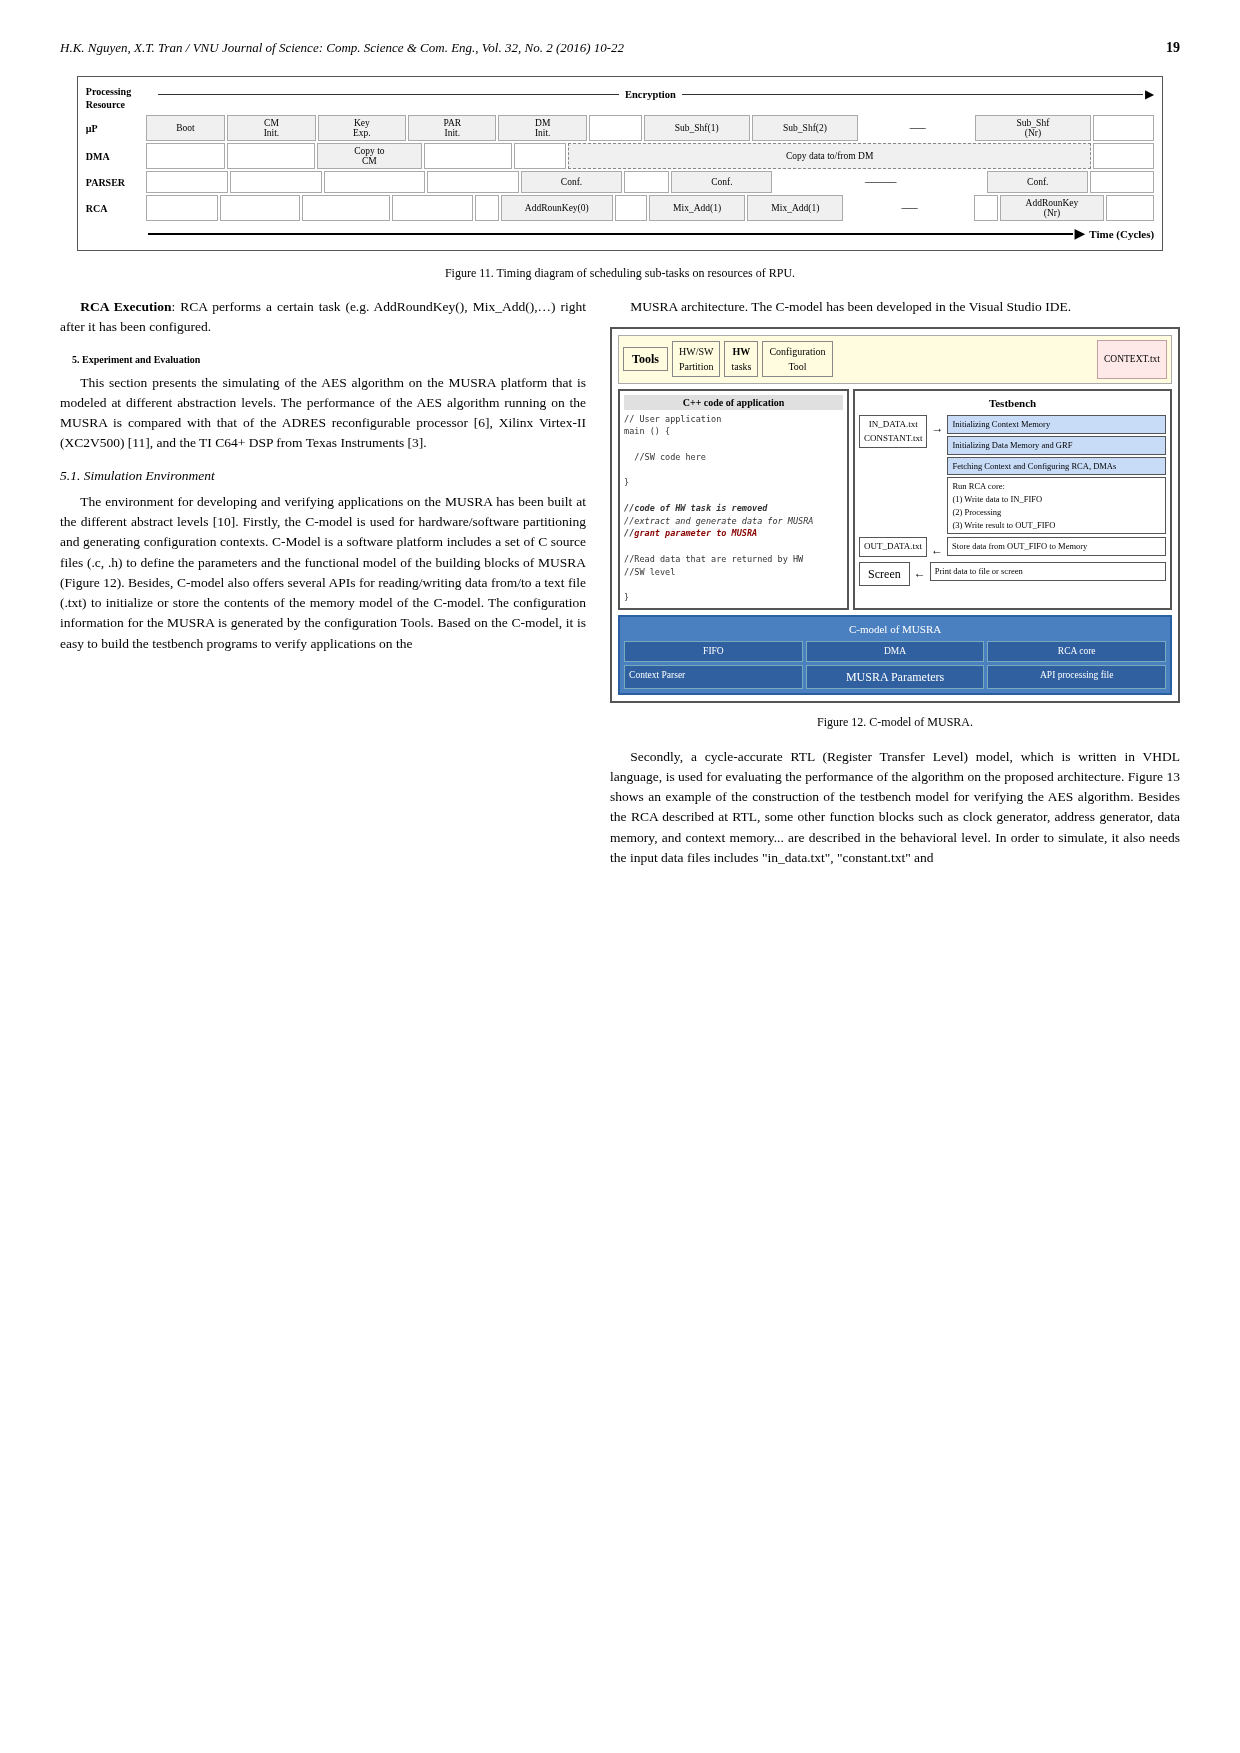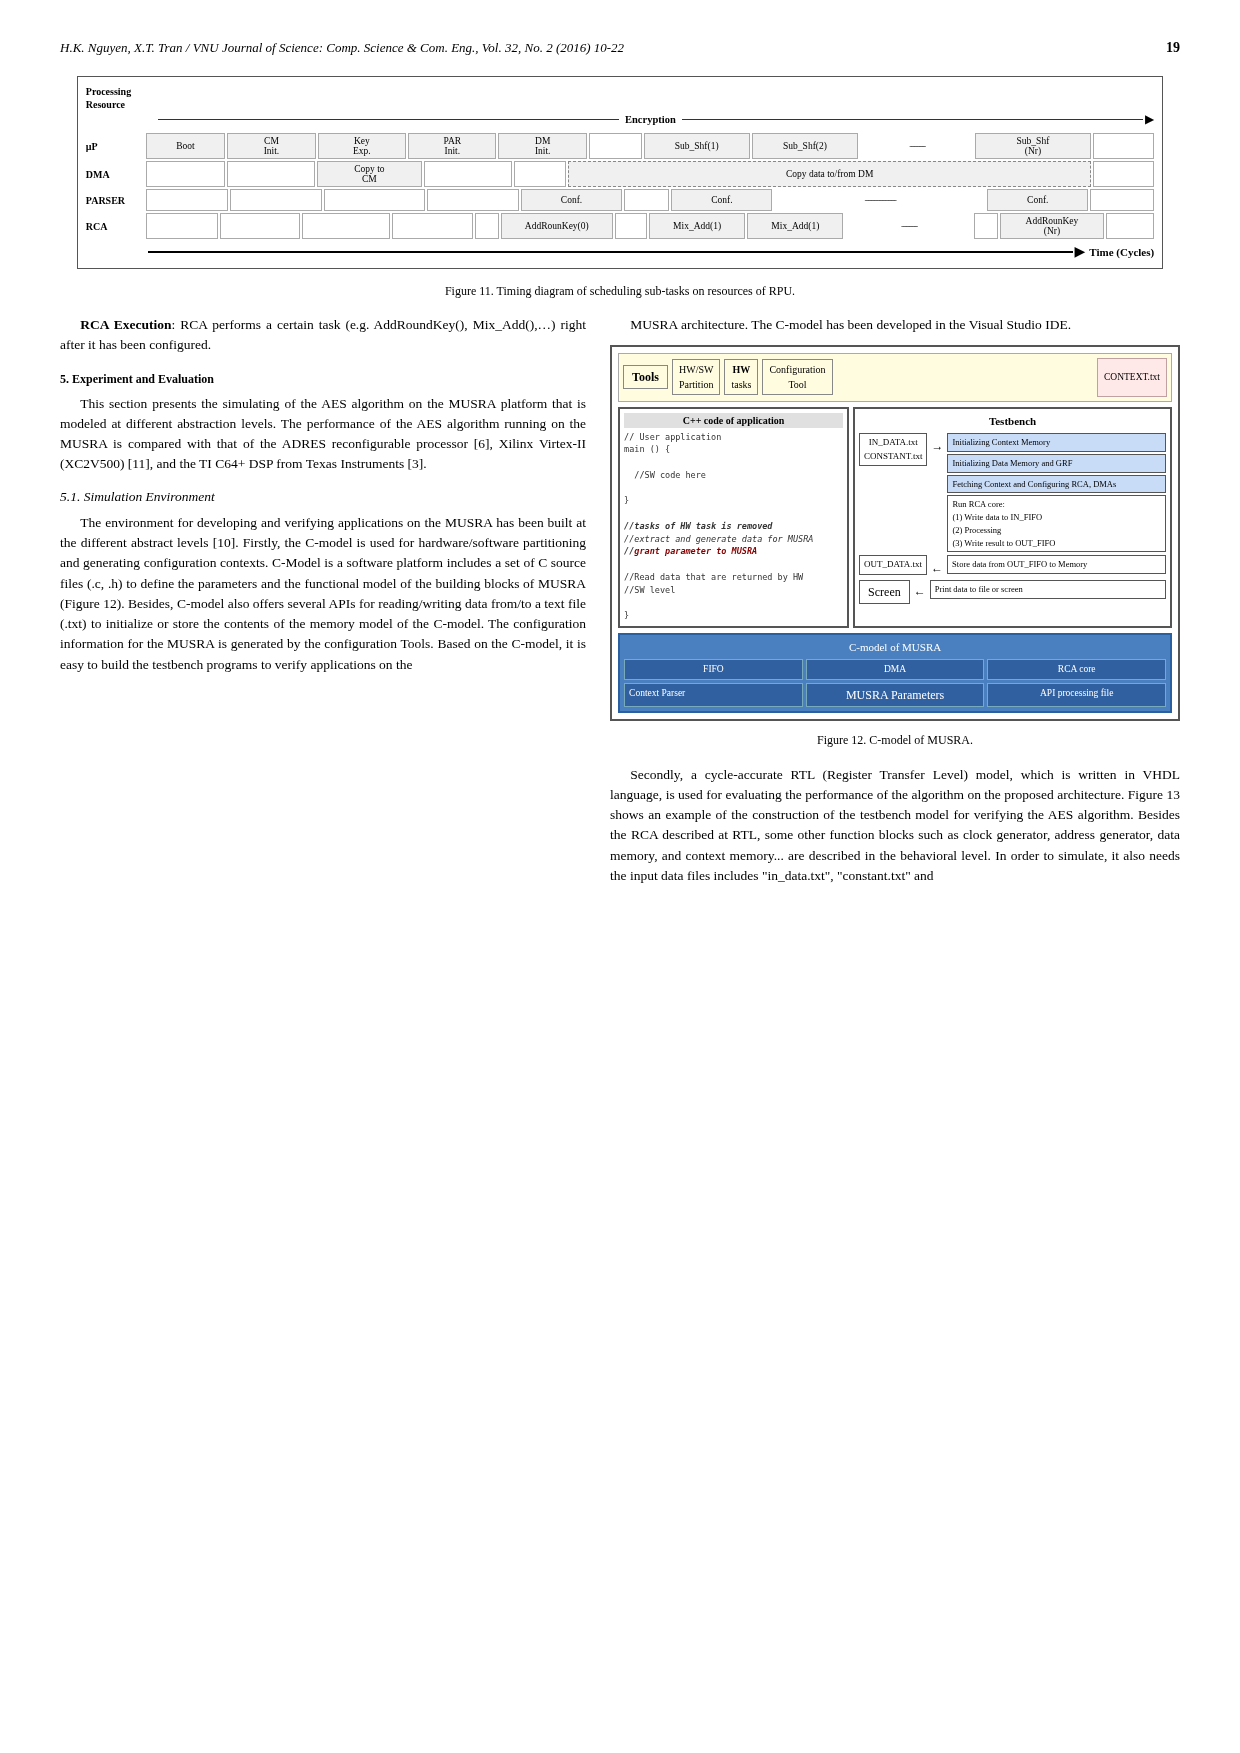--- a/index.html
+++ b/index.html
@@ -43,22 +43,22 @@
       line-height: 1.5;
     }
     .col-right {
       width: 52%;
       font-size: 13.5px;
       line-height: 1.5;
     }
 
     .section-title {
       font-weight: bold;
-      font-size: 12px;
-      margin: 14px 0 6px 0;
+      font-size: 10px;
+      margin: 14px 0 6px 12px;
     }
     .subsection-title {
       font-style: italic;
       font-size: 13.5px;
       margin: 12px 0 6px 0;
     }
     p {
       text-indent: 1.5em;
       margin-bottom: 6px;
       text-align: justify;
@@ -128,21 +128,21 @@
 </div>
 
 <div class="td-outer">
 
   <div style="display:flex; align-items:flex-start; margin-bottom:4px;">
     <div style="width:62px; font-size:10px; font-weight:bold; line-height:1.3;">
       Processing<br>Resource
     </div>
     <div style="flex:1; position:relative; padding-top:2px;">
 
-      <div style="display:flex; align-items:center; justify-content:center; margin-bottom:2px;margin-top:25px;">
+      <div style="display:flex; align-items:center; justify-content:center; margin-bottom:2px;">
         <div style="flex:1; height:0; border-top:1.5px solid #333; margin-left:10px;"></div>
         <span style="font-weight:bold; font-size:10.5px; padding:0 6px;">Encryption</span>
         <div style="flex:1; height:0; border-top:1.5px solid #333; margin-right:2px;"></div>
         <span style="font-size:12px;">▶</span>
       </div>
     </div>
   </div>
 
   <div class="td-row">
     <div class="td-row-label">µP</div>
@@ -262,21 +262,21 @@
         <div style="width:42%; border:2px solid #555; padding:4px;">
           <div style="font-weight:bold; text-align:center; font-size:10px; background:#e0e0e0; margin-bottom:3px;">C++ code of application</div>
           <div style="font-family:monospace; font-size:8.5px; color:#333; line-height:1.5;">
             <div>// User application</div>
             <div>main () {</div>
             <div>&nbsp;</div>
             <div>&nbsp;&nbsp;//SW code here</div>
             <div>&nbsp;</div>
             <div>}</div>
             <div>&nbsp;</div>
-            <div style="font-style:italic; font-weight:bold;">//tasks of HW task is removed</div>
+            <div style="font-style:italic; font-weight:bold;">//code of HW task is removed</div>
             <div style="font-style:italic; font-weight:normal;">//extract and generate data for MUSRA</div>
             <div style="font-style:italic; font-weight:bold;">//<span style="color:#800;">grant parameter to MUSRA</span></div>
             <div>&nbsp;</div>
             <div>//Read data that are returned by HW</div>
             <div>//SW level</div>
             <div>&nbsp;</div>
             <div>}</div>
           </div>
         </div>
 

